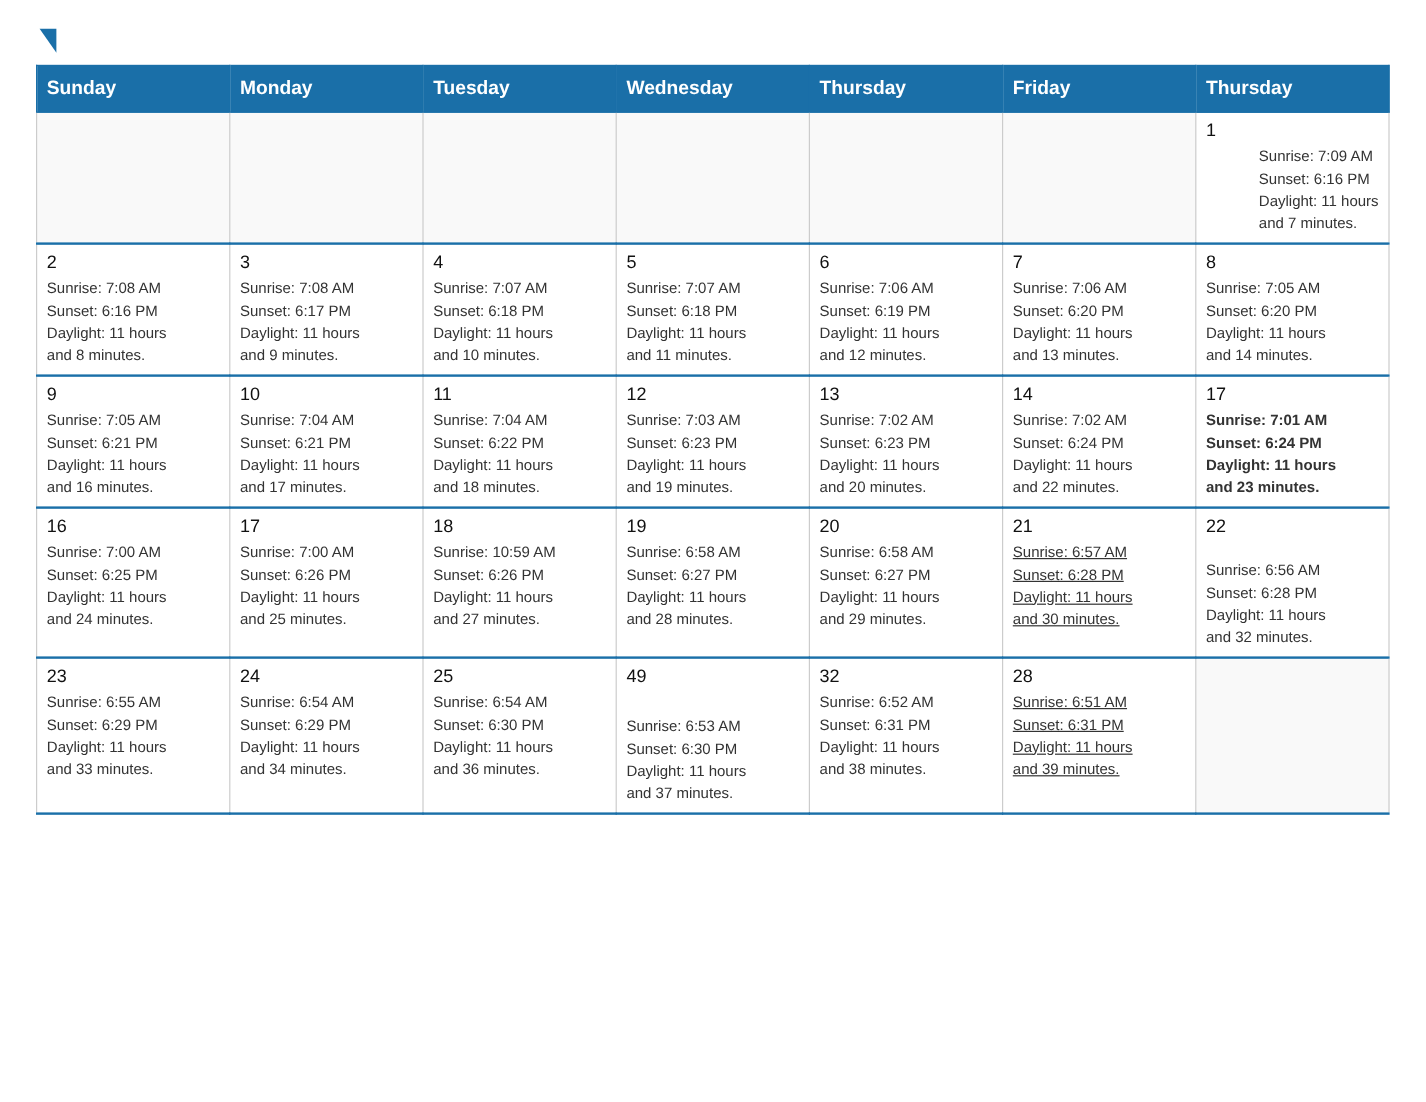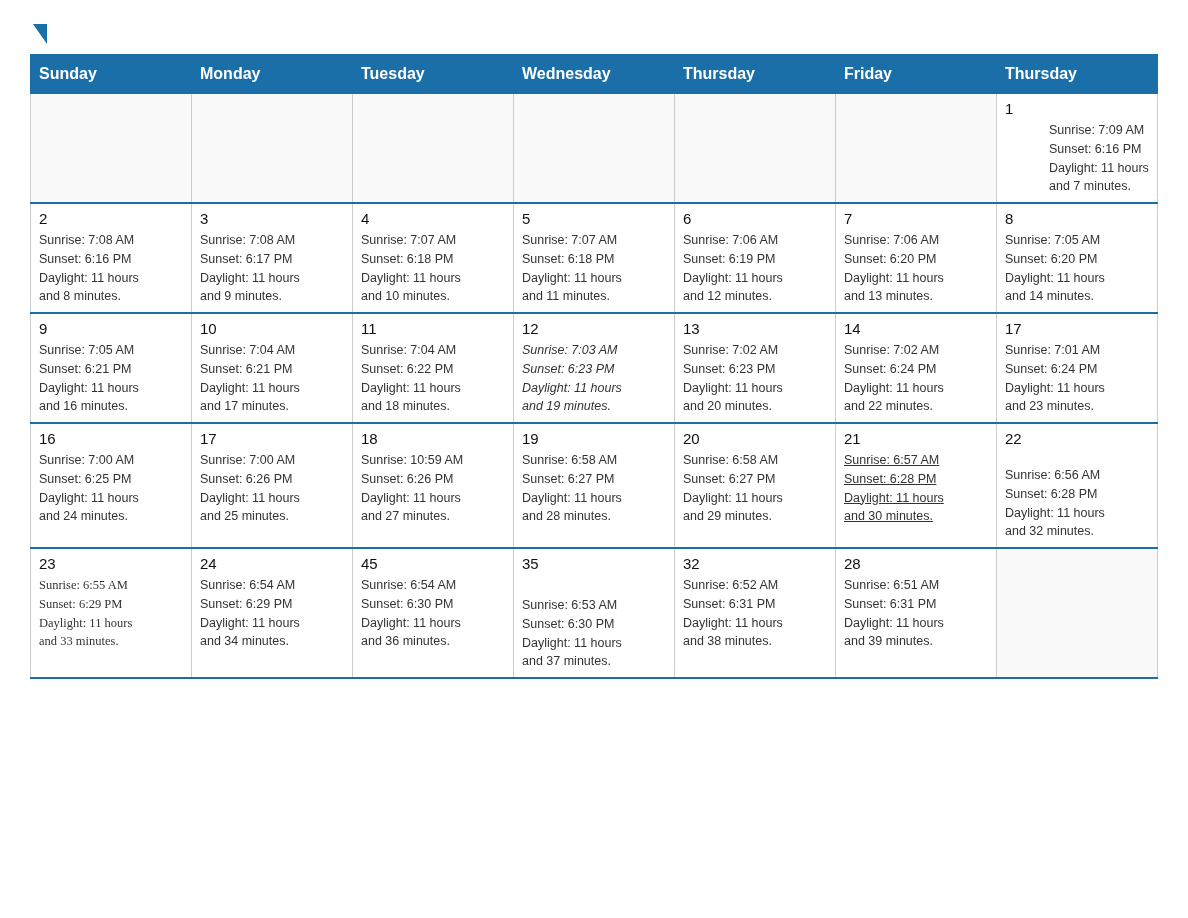--- a/index.html
+++ b/index.html
@@ -214,42 +214,42 @@
         </td>
         <td>
           <span class="day-number">11</span>
           <div class="day-info" style="white-space: pre-line;">Sunrise: 7:04 AM
 Sunset: 6:22 PM
 Daylight: 11 hours
 and 18 minutes.</div>
         </td>
         <td>
           <span class="day-number">12</span>
-          <div class="day-info" style="white-space: pre-line; font-style: italic;">Sunrise: 7:03 AM
+          <div class="day-info" style="white-space: pre-line;">Sunrise: 7:03 AM
 Sunset: 6:23 PM
 Daylight: 11 hours
 and 19 minutes.</div>
         </td>
         <td>
           <span class="day-number">13</span>
           <div class="day-info" style="white-space: pre-line;">Sunrise: 7:02 AM
 Sunset: 6:23 PM
 Daylight: 11 hours
 and 20 minutes.</div>
         </td>
         <td>
           <span class="day-number">14</span>
           <div class="day-info" style="white-space: pre-line;">Sunrise: 7:02 AM
 Sunset: 6:24 PM
 Daylight: 11 hours
 and 22 minutes.</div>
         </td>
         <td>
           <span class="day-number">17</span>
-          <div class="day-info" style="white-space: pre-line;">Sunrise: 7:01 AM
+          <div class="day-info" style="white-space: pre-line; font-weight: bold;">Sunrise: 7:01 AM
 Sunset: 6:24 PM
 Daylight: 11 hours
 and 23 minutes.</div>
         </td>
       </tr>
       <tr>
         <td>
           <span class="day-number">16</span>
           <div class="day-info" style="white-space: pre-line;">Sunrise: 7:00 AM
 Sunset: 6:25 PM
@@ -295,56 +295,56 @@
           <span class="day-number">22</span>
           <div class="day-info" style="white-space: pre-line; margin-top: 19px;">Sunrise: 6:56 AM
 Sunset: 6:28 PM
 Daylight: 11 hours
 and 32 minutes.</div>
         </td>
       </tr>
       <tr>
         <td>
           <span class="day-number">23</span>
-          <div class="day-info" style="white-space: pre-line; font-family: Liberation Serif, serif;">Sunrise: 6:55 AM
+          <div class="day-info" style="white-space: pre-line;">Sunrise: 6:55 AM
 Sunset: 6:29 PM
 Daylight: 11 hours
 and 33 minutes.</div>
         </td>
         <td>
           <span class="day-number">24</span>
           <div class="day-info" style="white-space: pre-line;">Sunrise: 6:54 AM
 Sunset: 6:29 PM
 Daylight: 11 hours
 and 34 minutes.</div>
         </td>
         <td>
-          <span class="day-number">45</span>
+          <span class="day-number">25</span>
           <div class="day-info" style="white-space: pre-line;">Sunrise: 6:54 AM
 Sunset: 6:30 PM
 Daylight: 11 hours
 and 36 minutes.</div>
         </td>
         <td>
-          <span class="day-number">35</span>
+          <span class="day-number">49</span>
           <div class="day-info" style="white-space: pre-line; margin-top: 24px;">Sunrise: 6:53 AM
 Sunset: 6:30 PM
 Daylight: 11 hours
 and 37 minutes.</div>
         </td>
         <td>
           <span class="day-number">32</span>
           <div class="day-info" style="white-space: pre-line;">Sunrise: 6:52 AM
 Sunset: 6:31 PM
 Daylight: 11 hours
 and 38 minutes.</div>
         </td>
         <td>
           <span class="day-number">28</span>
-          <div class="day-info" style="white-space: pre-line;">Sunrise: 6:51 AM
+          <div class="day-info" style="white-space: pre-line; text-decoration: underline;">Sunrise: 6:51 AM
 Sunset: 6:31 PM
 Daylight: 11 hours
 and 39 minutes.</div>
         </td>
         <td class="empty-cell"></td>
       </tr>
     </tbody>
 </table>
 
 </body></html>

